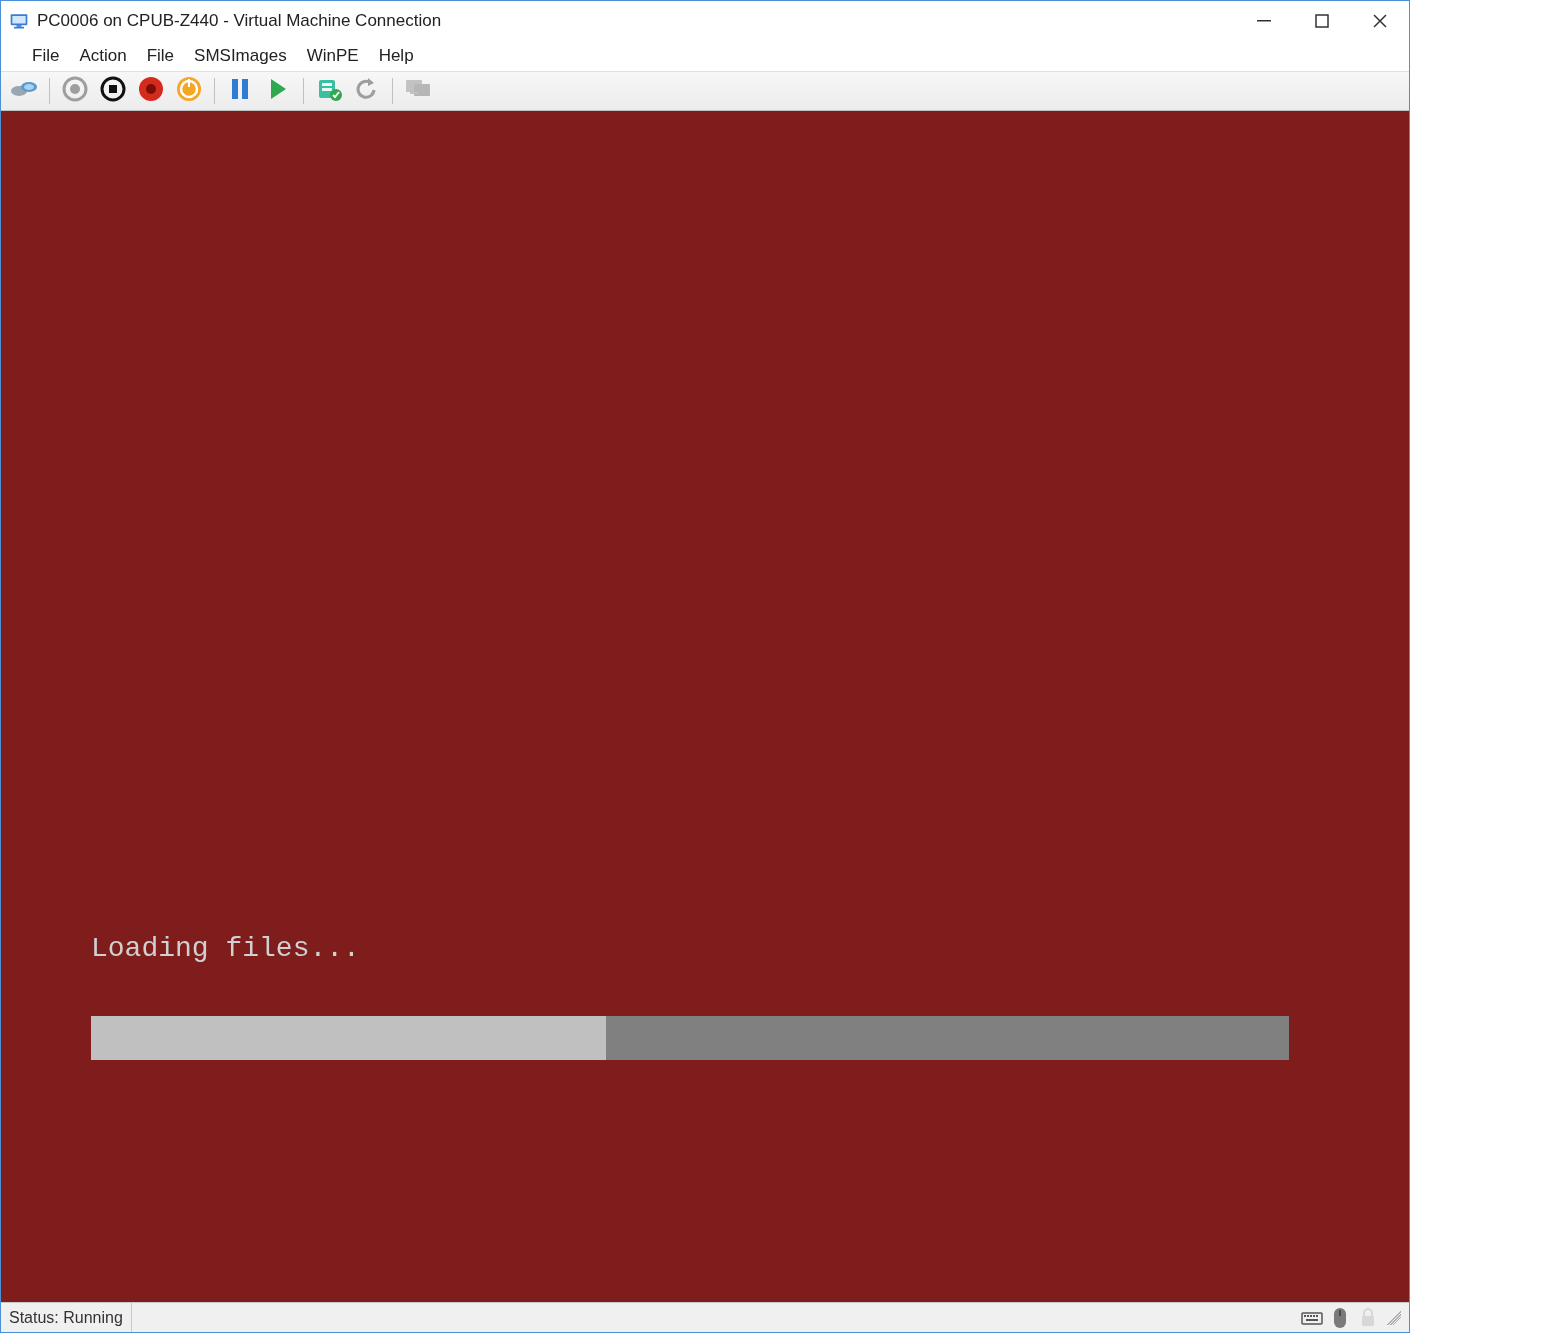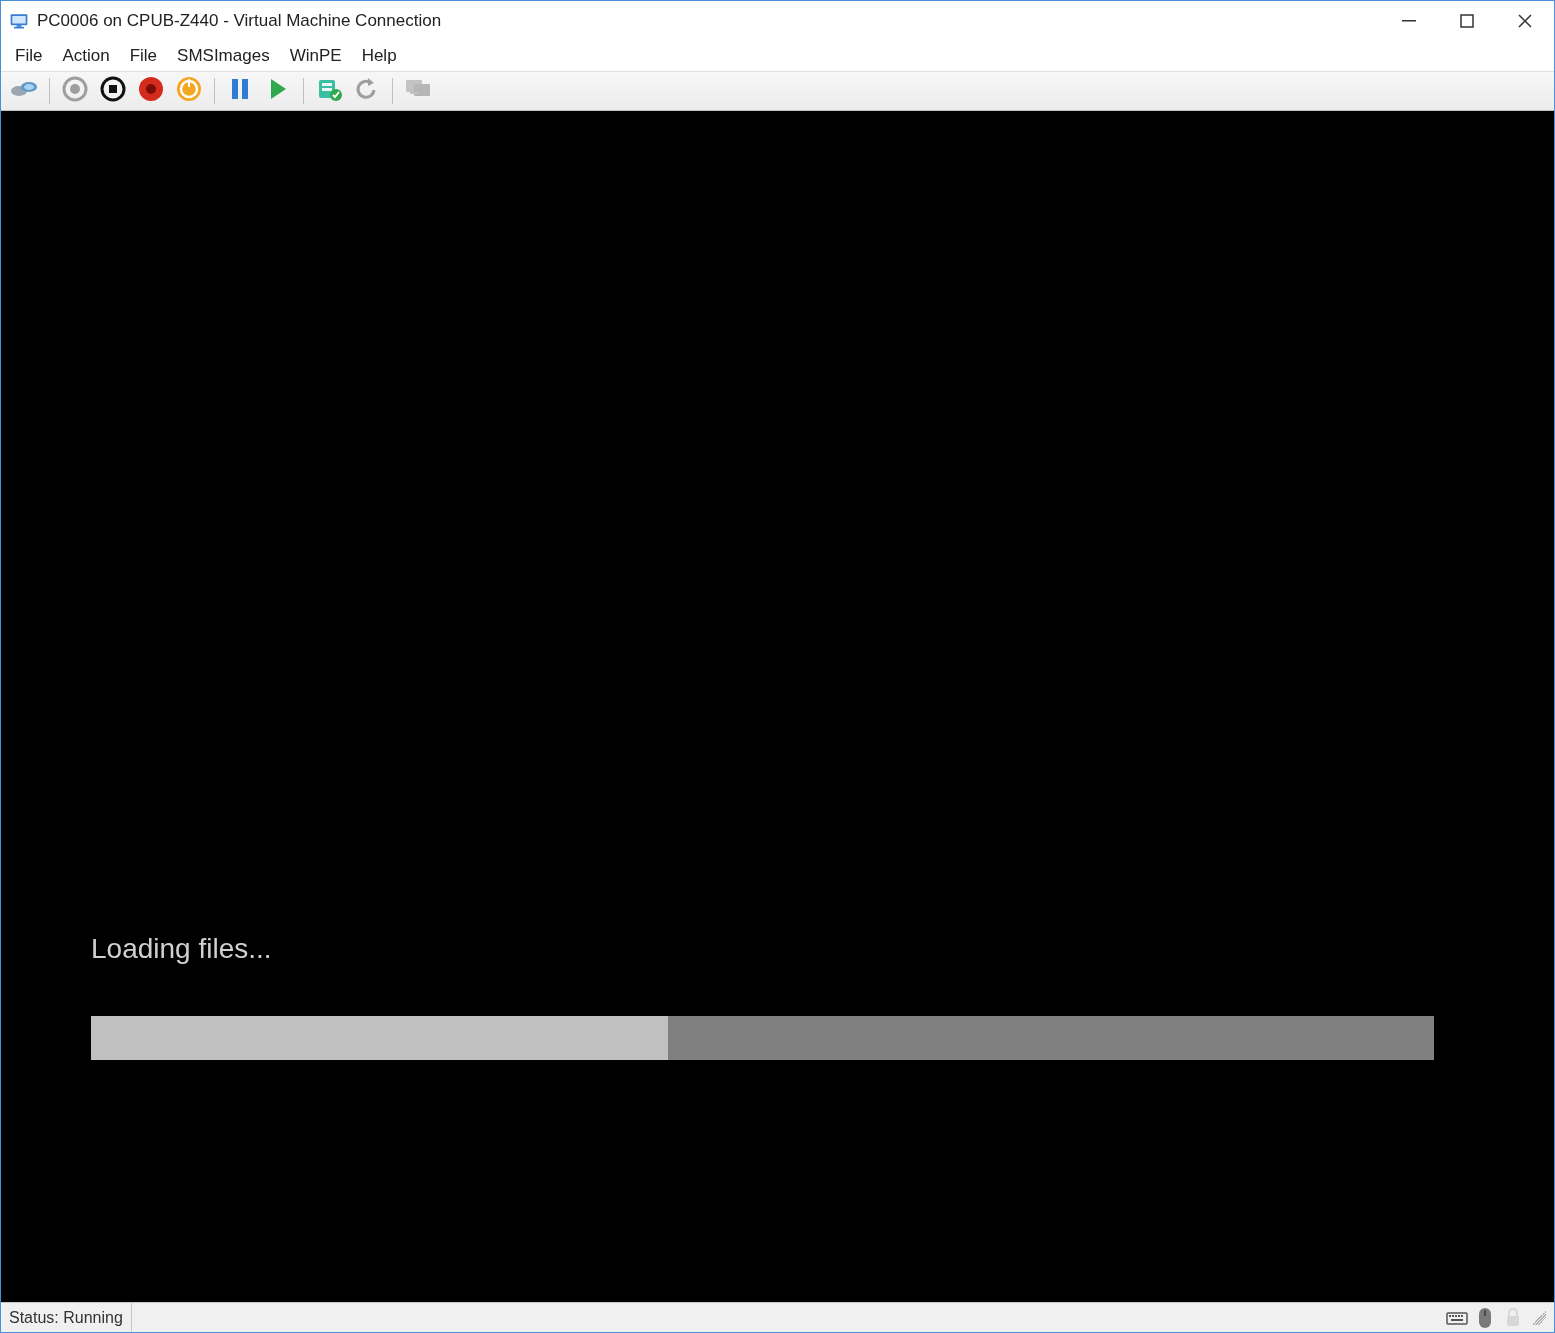--- a/index.html
+++ b/index.html
@@ -1,18 +1,18 @@
 <!DOCTYPE html>
 <html><head>
 <meta charset="utf-8">
 <style>
   * { box-sizing: border-box; margin: 0; padding: 0; }
   html, body { width: 1555px; height: 1333px; overflow: hidden; font-family: "Segoe UI", Tahoma, sans-serif; }
   .window {
-    width: 1555px; height: 1333px;
+    width: 1410px; height: 1333px;
     border: 1px solid #4a90d9;
     background: #ffffff;
     display: flex; flex-direction: column;
   }
   
   .titlebar {
     height: 40px;
     display: flex; align-items: center;
     background: #ffffff;
     padding-left: 8px;
@@ -33,20 +33,21 @@
   .win-btn.min svg { width:14px; height:2px; }
 
   
   .menubar {
     height: 30px;
     display:flex; align-items:center;
     padding: 0 4px;
     font-size: 17px;
     color:#222;
     background:#ffffff;
+    margin-left:17px;
   }
   .menu-item { padding: 3px 10px; }
 
   
   .toolbar {
     height: 40px;
     background: linear-gradient(#f7f7f7,#ececec);
     border-top:1px solid #e0e0e0;
     border-bottom:1px solid #c0c0c0;
     display:flex; align-items:center;
@@ -56,24 +57,24 @@
   .tool-btn {
     width:34px; height:32px;
     display:flex; align-items:center; justify-content:center;
     border-radius:3px;
   }
   .tool-sep { width:1px; height:26px; background:#c0c0c0; margin:0 4px; }
 
   
   .vm-area {
     flex:1;
-    background:#000000;
+    background:#7f1d1d;
     position:relative;
     color:#cccccc;
-    font-family: Liberation Sans, sans-serif;
+    font-family: Liberation Mono, monospace;
   }
   .boot-text {
     position:absolute;
     left:90px;
     top: 69%;
     font-size:28px;
     color:#d0d0d0;
     white-space: pre;
   }
   .progress-track {

